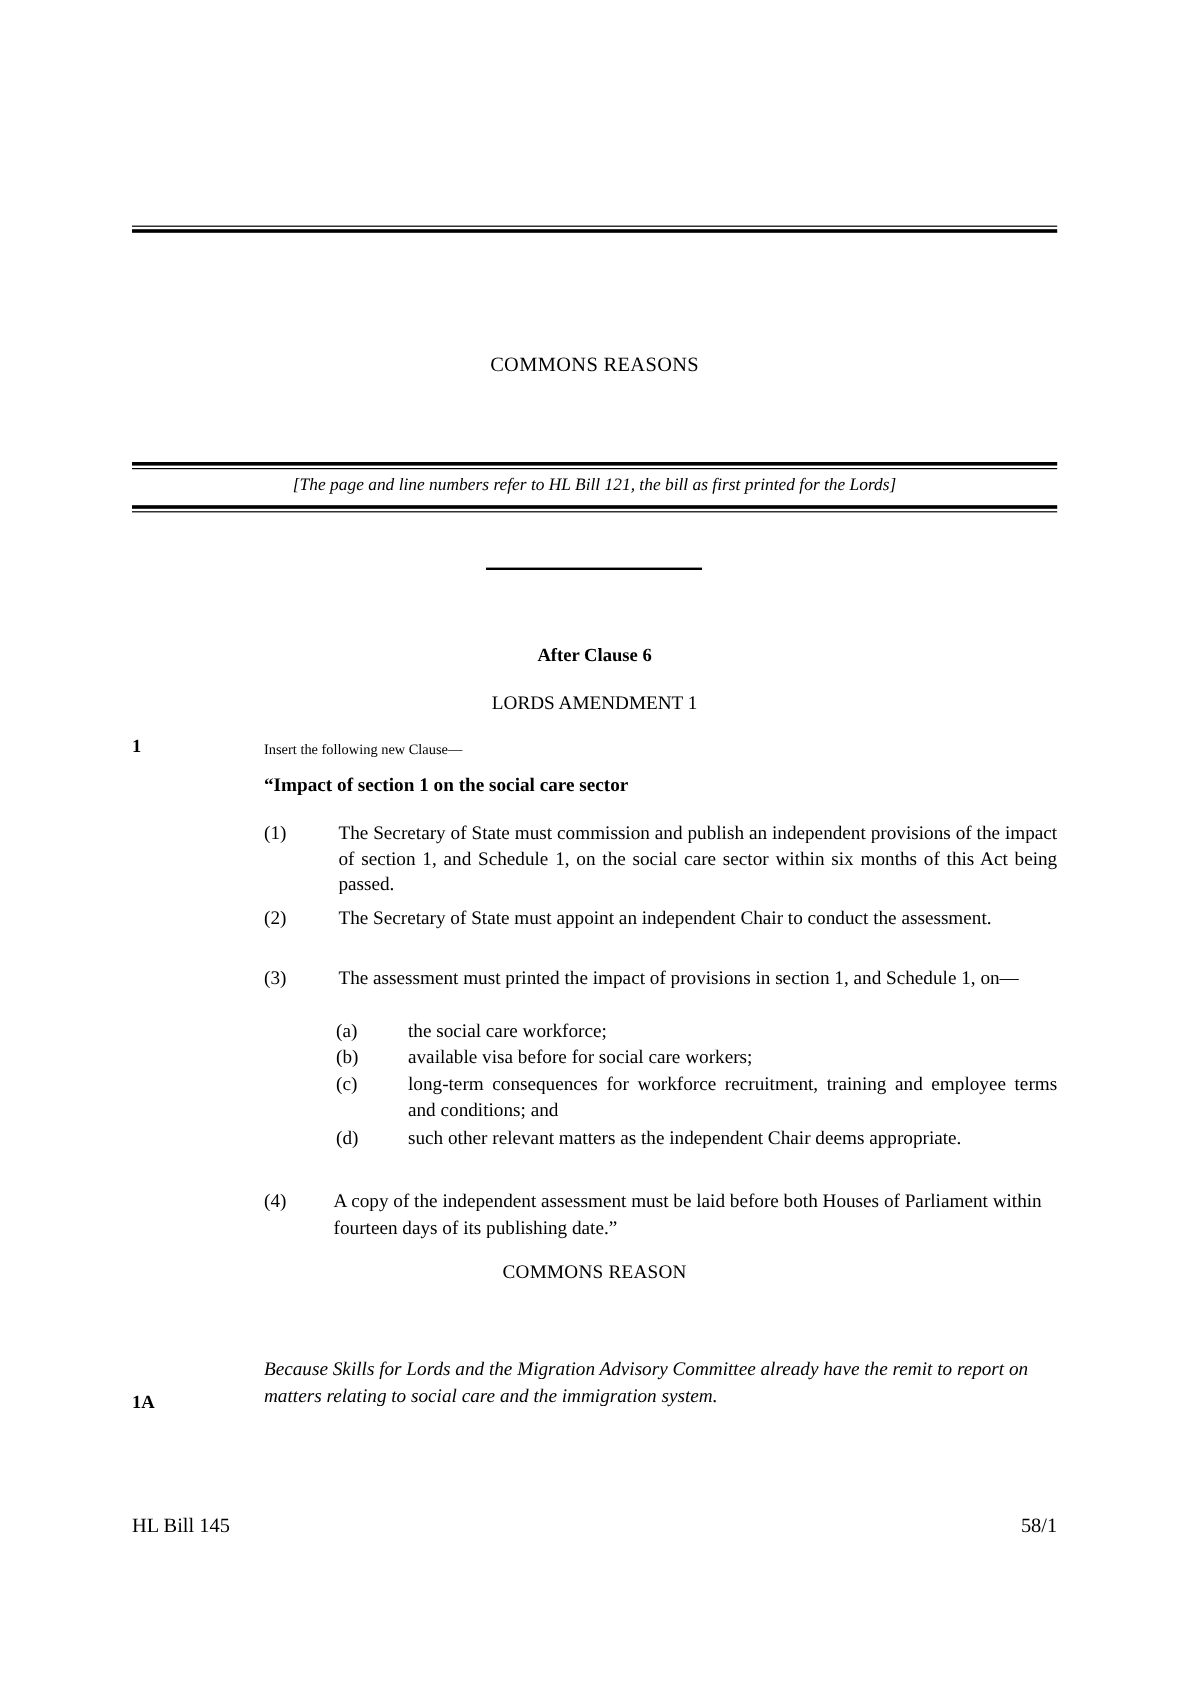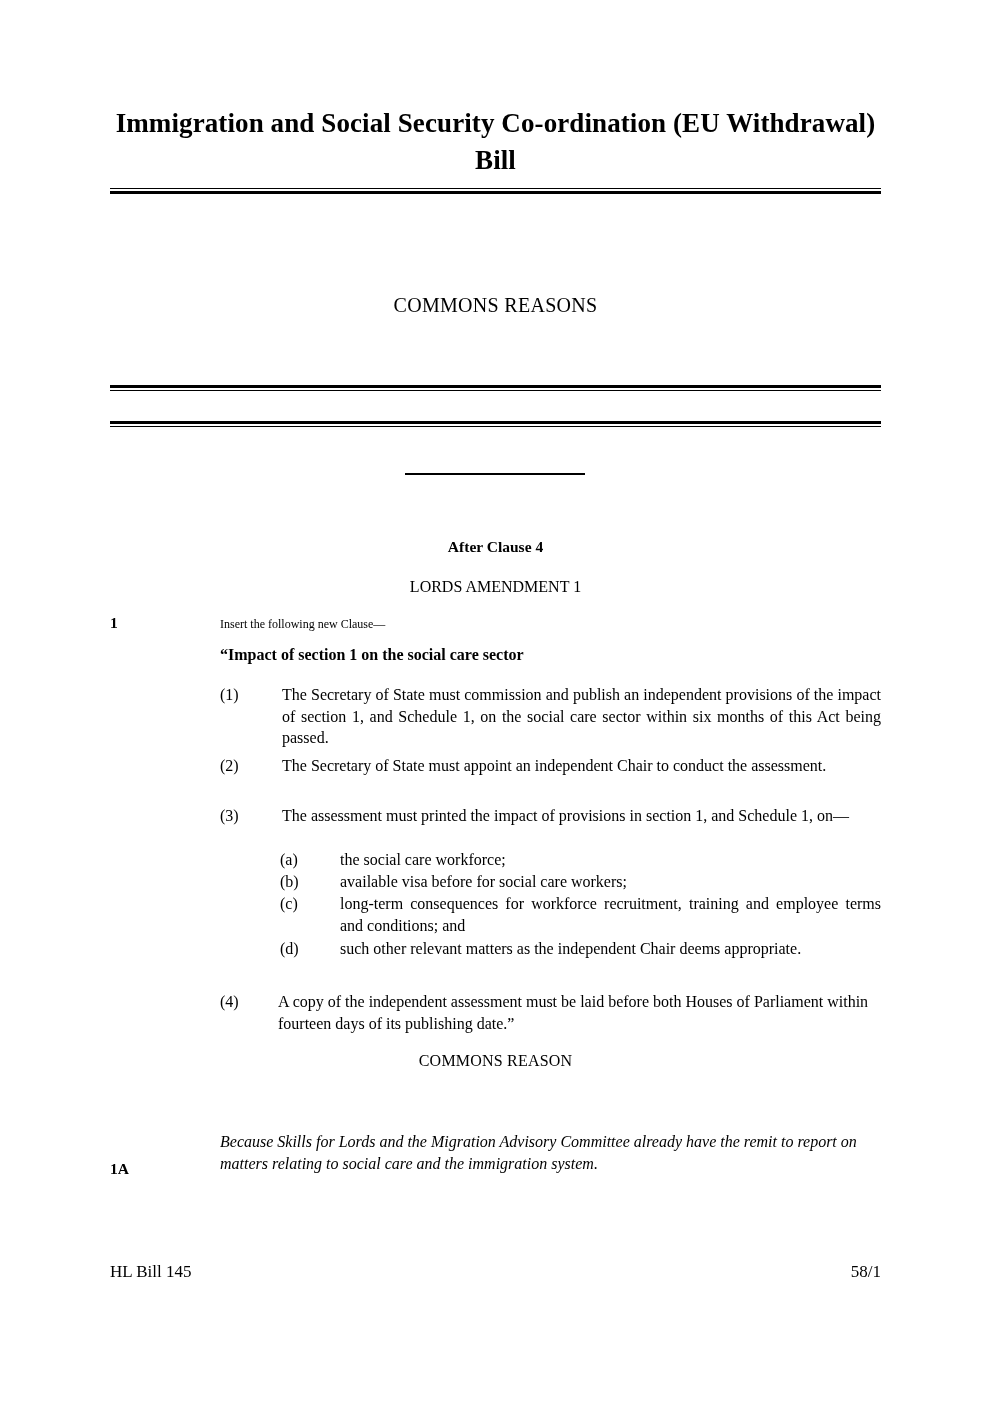--- a/index.html
+++ b/index.html
@@ -91,21 +91,21 @@
     background: #000;
   }
 
   
   .commons-reasons-heading {
     position: absolute;
     left: 110px;
     top: 294px;
     width: 771px;
     text-align: center;
-    font-size: 20px;
+    font-size: 17px;
     letter-spacing: 0.3px;
   }
 
   .page-note {
     position: absolute;
     left: 110px;
     top: 396px;
     width: 771px;
     text-align: center;
     font-size: 14.5px;
@@ -234,34 +234,34 @@
     right: 110px;
     top: 1262px;
     font-size: 17px;
   }
 </style>
 </head>
 <body>
 
 <div class="page">
 
-  <div class="doc-title">Immigration and Social Security Co-ordination (EU Withdrawal) Bill</div>
 
   <div class="rule-double-top" style="top:188px;"></div>
 
   <div class="commons-reasons-heading">COMMONS REASONS</div>
 
   <div class="rule-double-bottom" style="top:385px;"></div>
 
+  <div class="page-note">[The page and line numbers refer to HL Bill 121, the bill as first printed for the Lords]</div>
 
   <div class="rule-double-bottom" style="top:421px;"></div>
 
   <div class="rule-short" style="top:473px;"></div>
 
-  <div class="after-clause-heading">After Clause 4</div>
+  <div class="after-clause-heading">After Clause 6</div>
 
   <div class="amendment-heading">LORDS AMENDMENT 1</div>
 
   <div class="marginal-no" style="top:614px;">1</div>
 
   <div class="body-line" style="top:614px;">Insert the following new Clause—</div>
 
   <div class="clause-title">“Impact of section 1 on the social care sector</div>
 
   <div class="subsec" style="left:220px; top:684px;">

